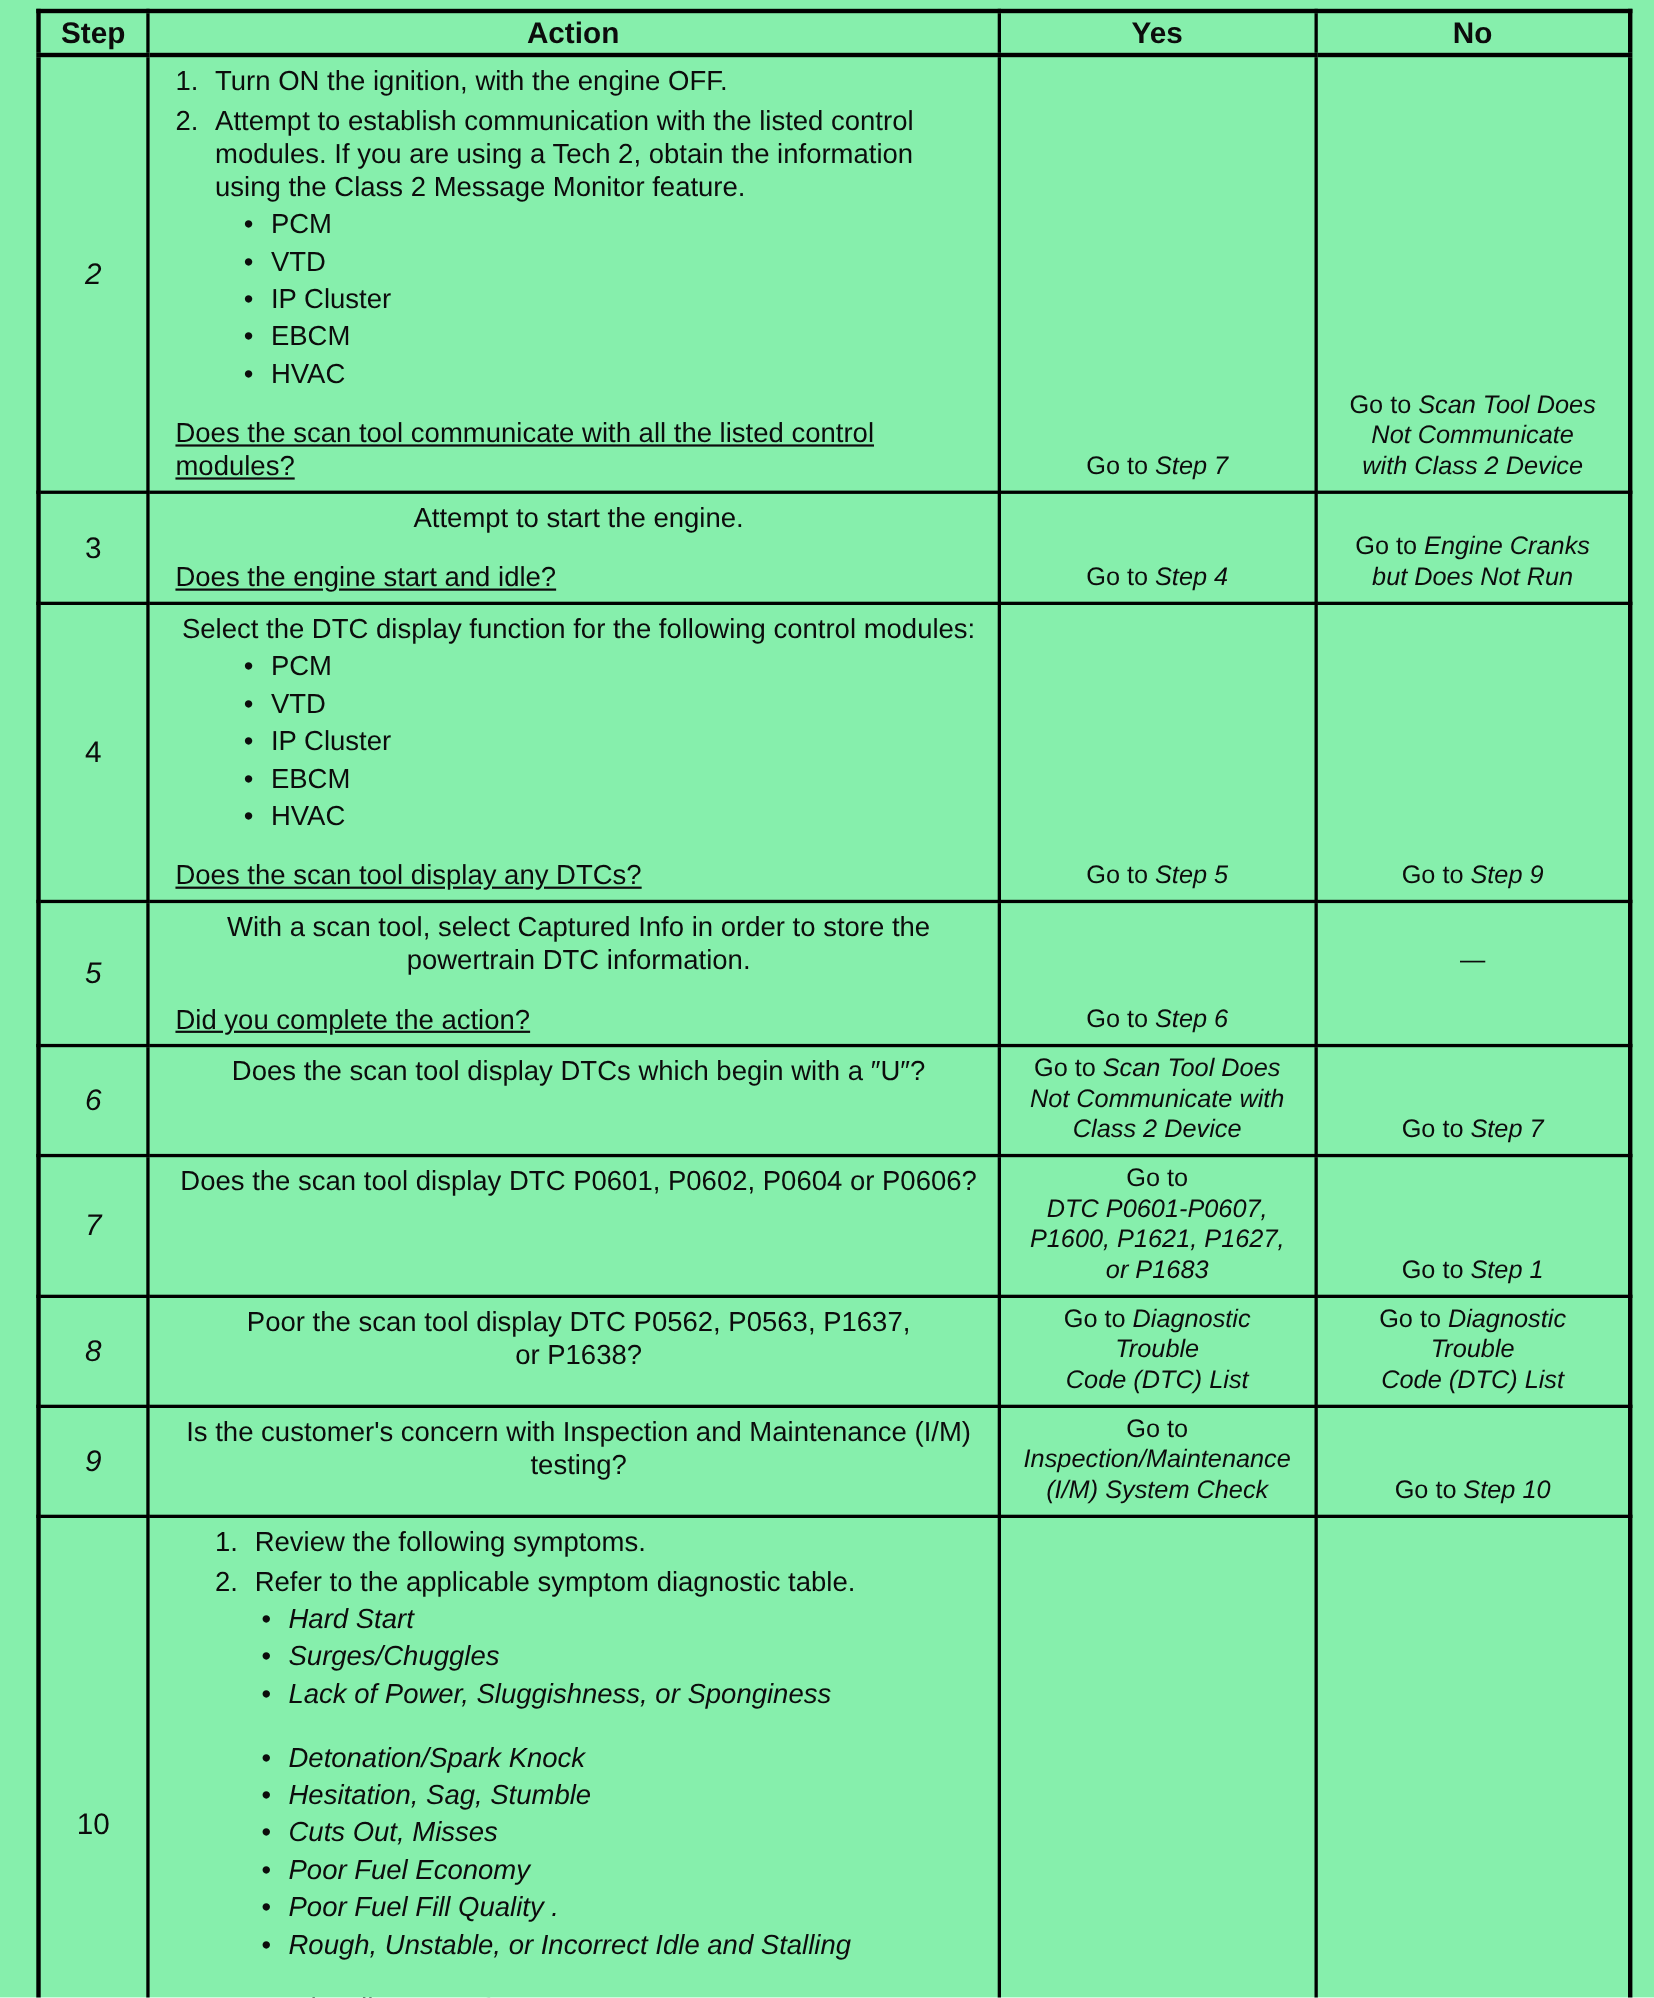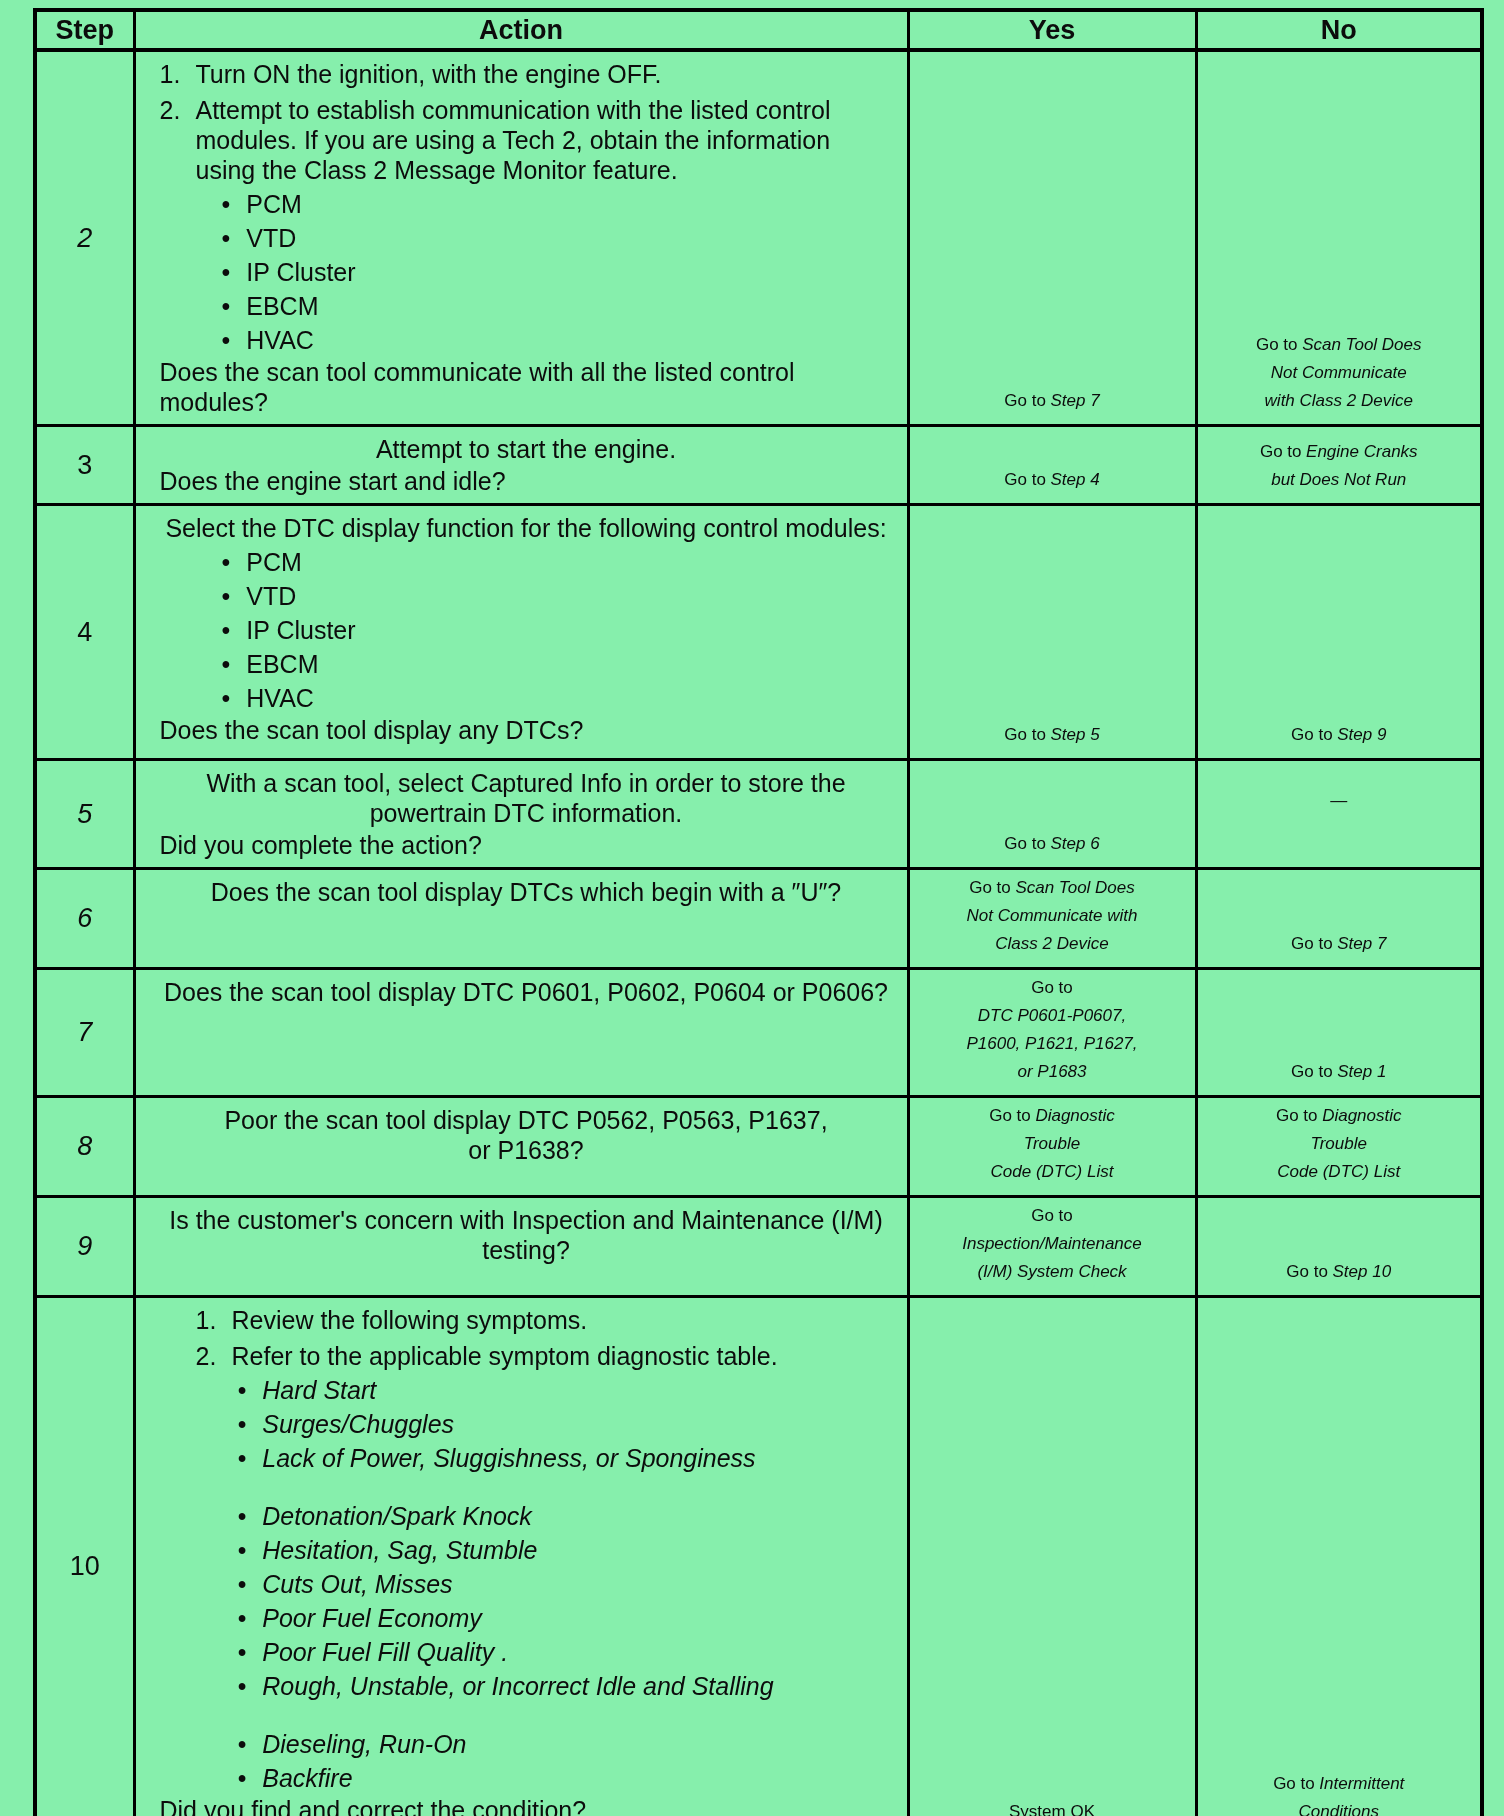--- a/index.html
+++ b/index.html
@@ -21,26 +21,26 @@
     text-align:center;vertical-align:middle;font-size:27px;padding:0;
   }
   td.step.it{font-style:italic;}
   td.action{
     vertical-align:top;text-align:left;
     font-size:25px;line-height:30px;
     padding:7px 14px 7px 24px;
   }
   td.choice{
     vertical-align:bottom;text-align:center;
-    font-size:17px;line-height:28px;
+    font-size:23px;line-height:28px;
     padding:4px 4px 9px 4px;
   }
   td.choice.middle{vertical-align:middle;padding-bottom:30px;}
   .para{white-space:pre-line;text-align:center;}
-  .question{white-space:pre-line;margin-top:2px;}
+  .question{white-space:pre-line;margin-top:24px;text-decoration:underline;}
   .num-list{margin:0;}
   .num-list.indented{margin-left:36px;}
   .num-item{display:flex;}
   .num-item + .num-item{margin-top:6px;}
   .num{flex:0 0 36px;}
   .num-item .ntext{white-space:pre-line;}
   .bullets{margin-left:62px;margin-top:4px;}
   .bullets.sym{margin-left:78px;font-style:italic;margin-top:4px;}
   .bullets.gap-top{margin-top:28px;}
   .bullet{display:flex;margin-top:4px;}

